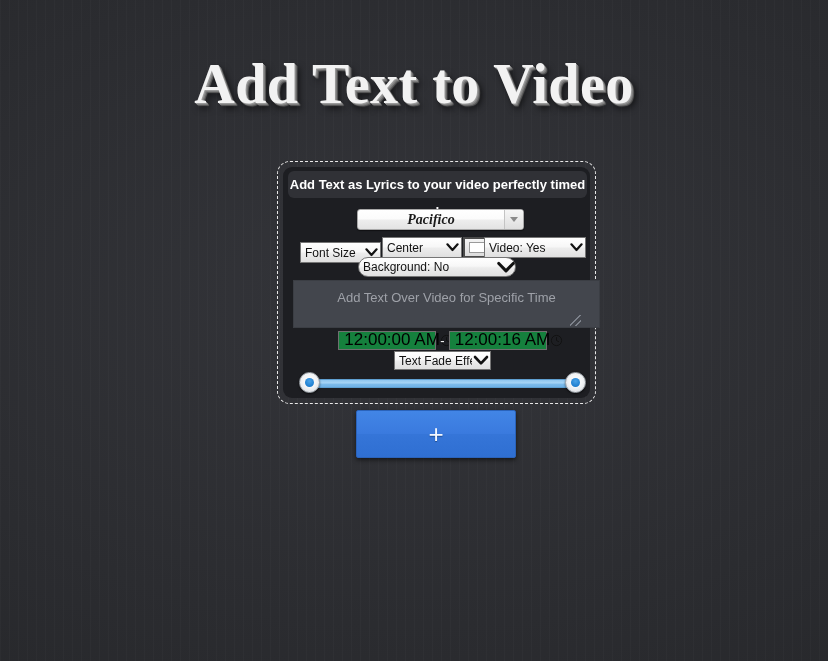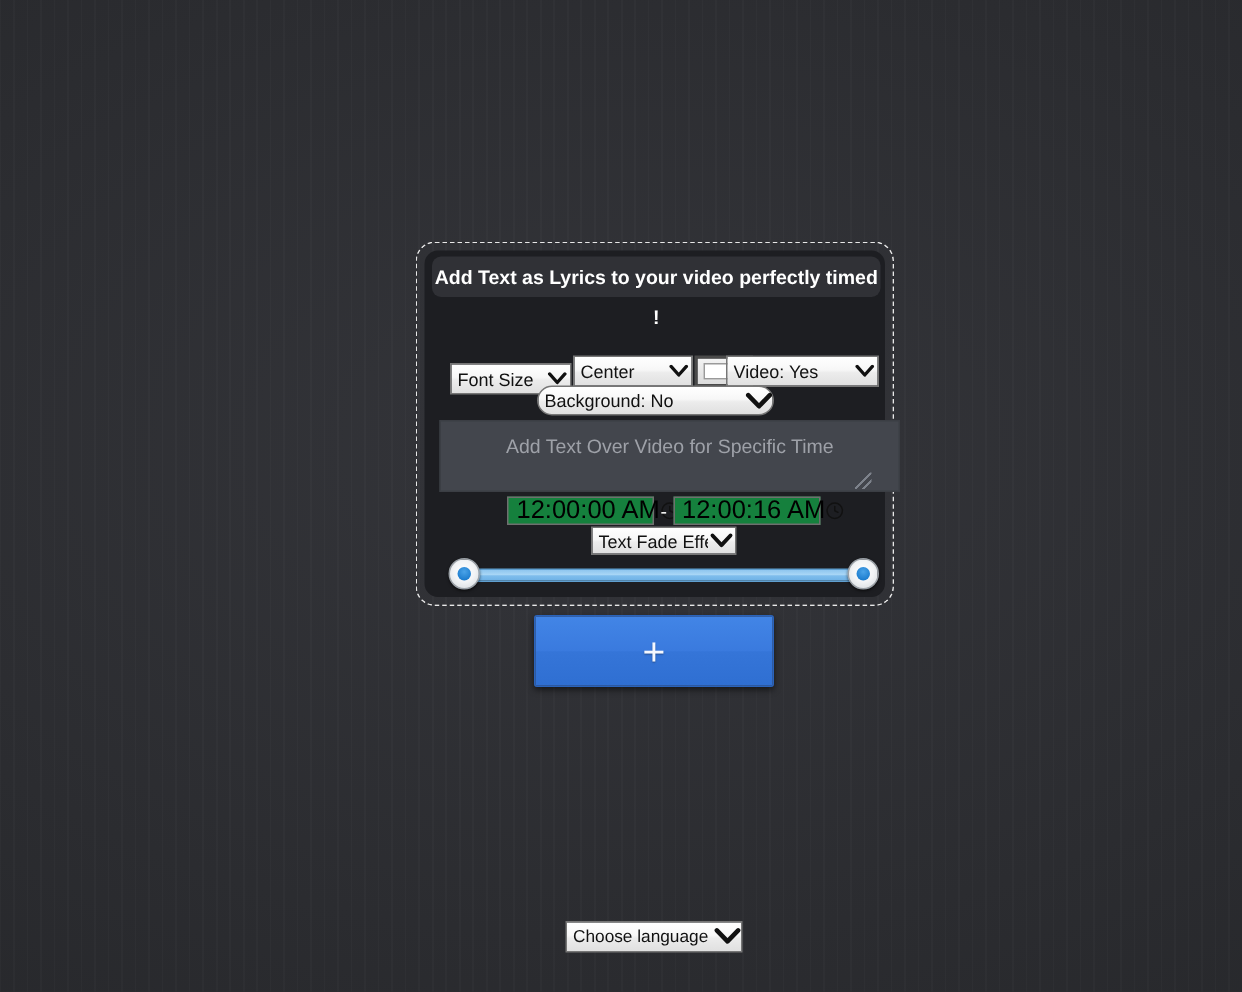--- a/index.html
+++ b/index.html
@@ -343,26 +343,33 @@
     width: 118px;
     height: 21px;
     font-size: 11.5px;
   }
 </style>
 </head>
 <body>
 
 <div class="page">
 
+  <h1 class="page-title">Add Text to Video</h1>
 
   <div class="text-block-panel">
     <div class="panel-inner">
 
       <div class="panel-heading">Add Text as Lyrics to your video perfectly timed !</div>
 
+      <div class="font-select-wrap">
+        <span class="font-select-value">Pacifico</span>
+        <span class="font-select-arrow">
+            <i></i>
+          </span>
+      </div>
 
       <div class="ctl ctl-fontsize">
         <span class="lbl">Font Size</span>
         <span class="chev">
           <svg width="13" height="9" viewBox="0 0 13 9">
               <path d="M1.4 1.3 L6.5 7 L11.6 1.3" fill="none" stroke="#111" stroke-width="2.2" stroke-linecap="round" stroke-linejoin="round"></path>
             </svg>
         </span>
       </div>
 
@@ -434,22 +441,14 @@
       </div>
 
     </div>
   </div>
 
   <div class="add-button">
     <span class="plus-glyph">+</span>
   </div>
 
 
-  <div class="ctl ctl-language">
-    <span class="lbl">Choose language</span>
-    <span class="chev">
-      <svg width="19" height="13" viewBox="0 0 19 13">
-          <path d="M2 2 L9.5 9.8 L17 2" fill="none" stroke="#111" stroke-width="3.2" stroke-linecap="round" stroke-linejoin="round"></path>
-        </svg>
-    </span>
-  </div>
 
 </div>
 
 </body></html>

